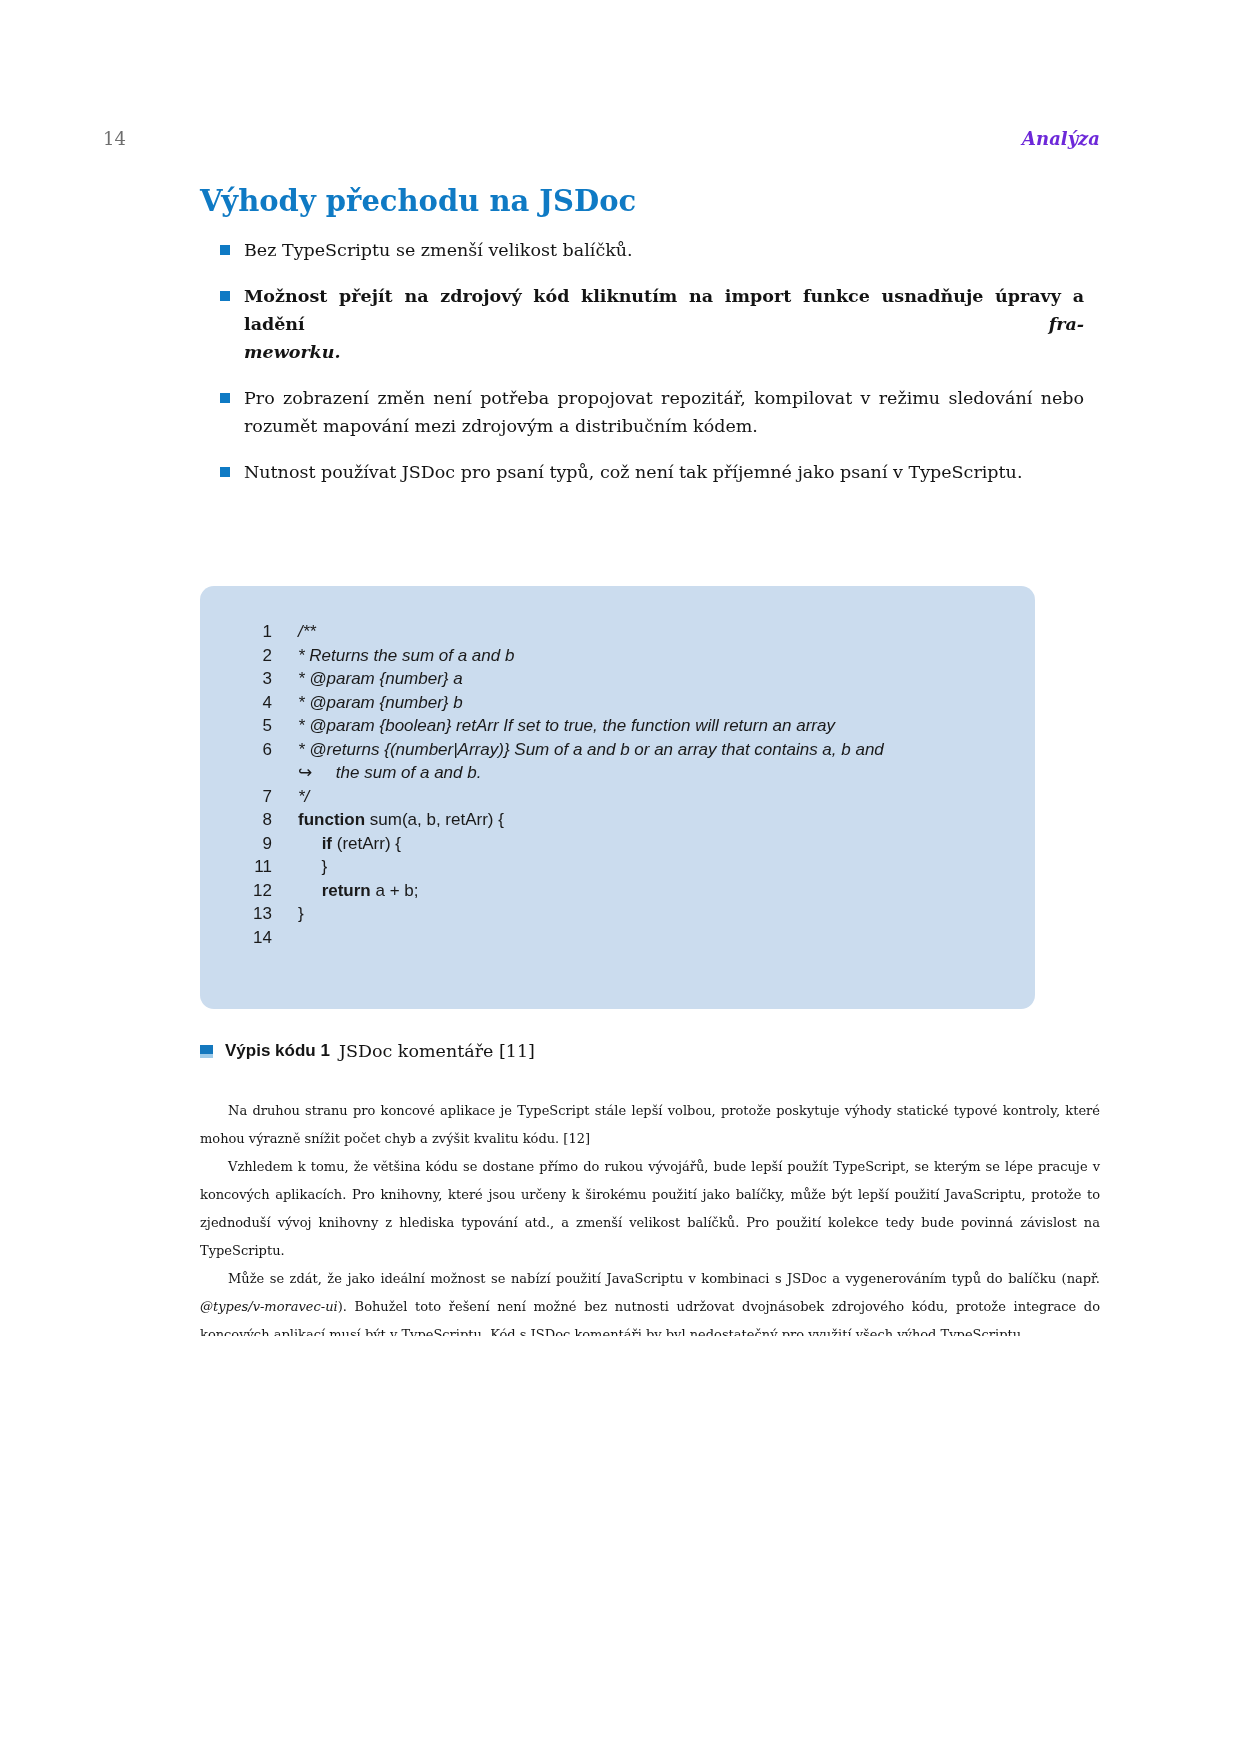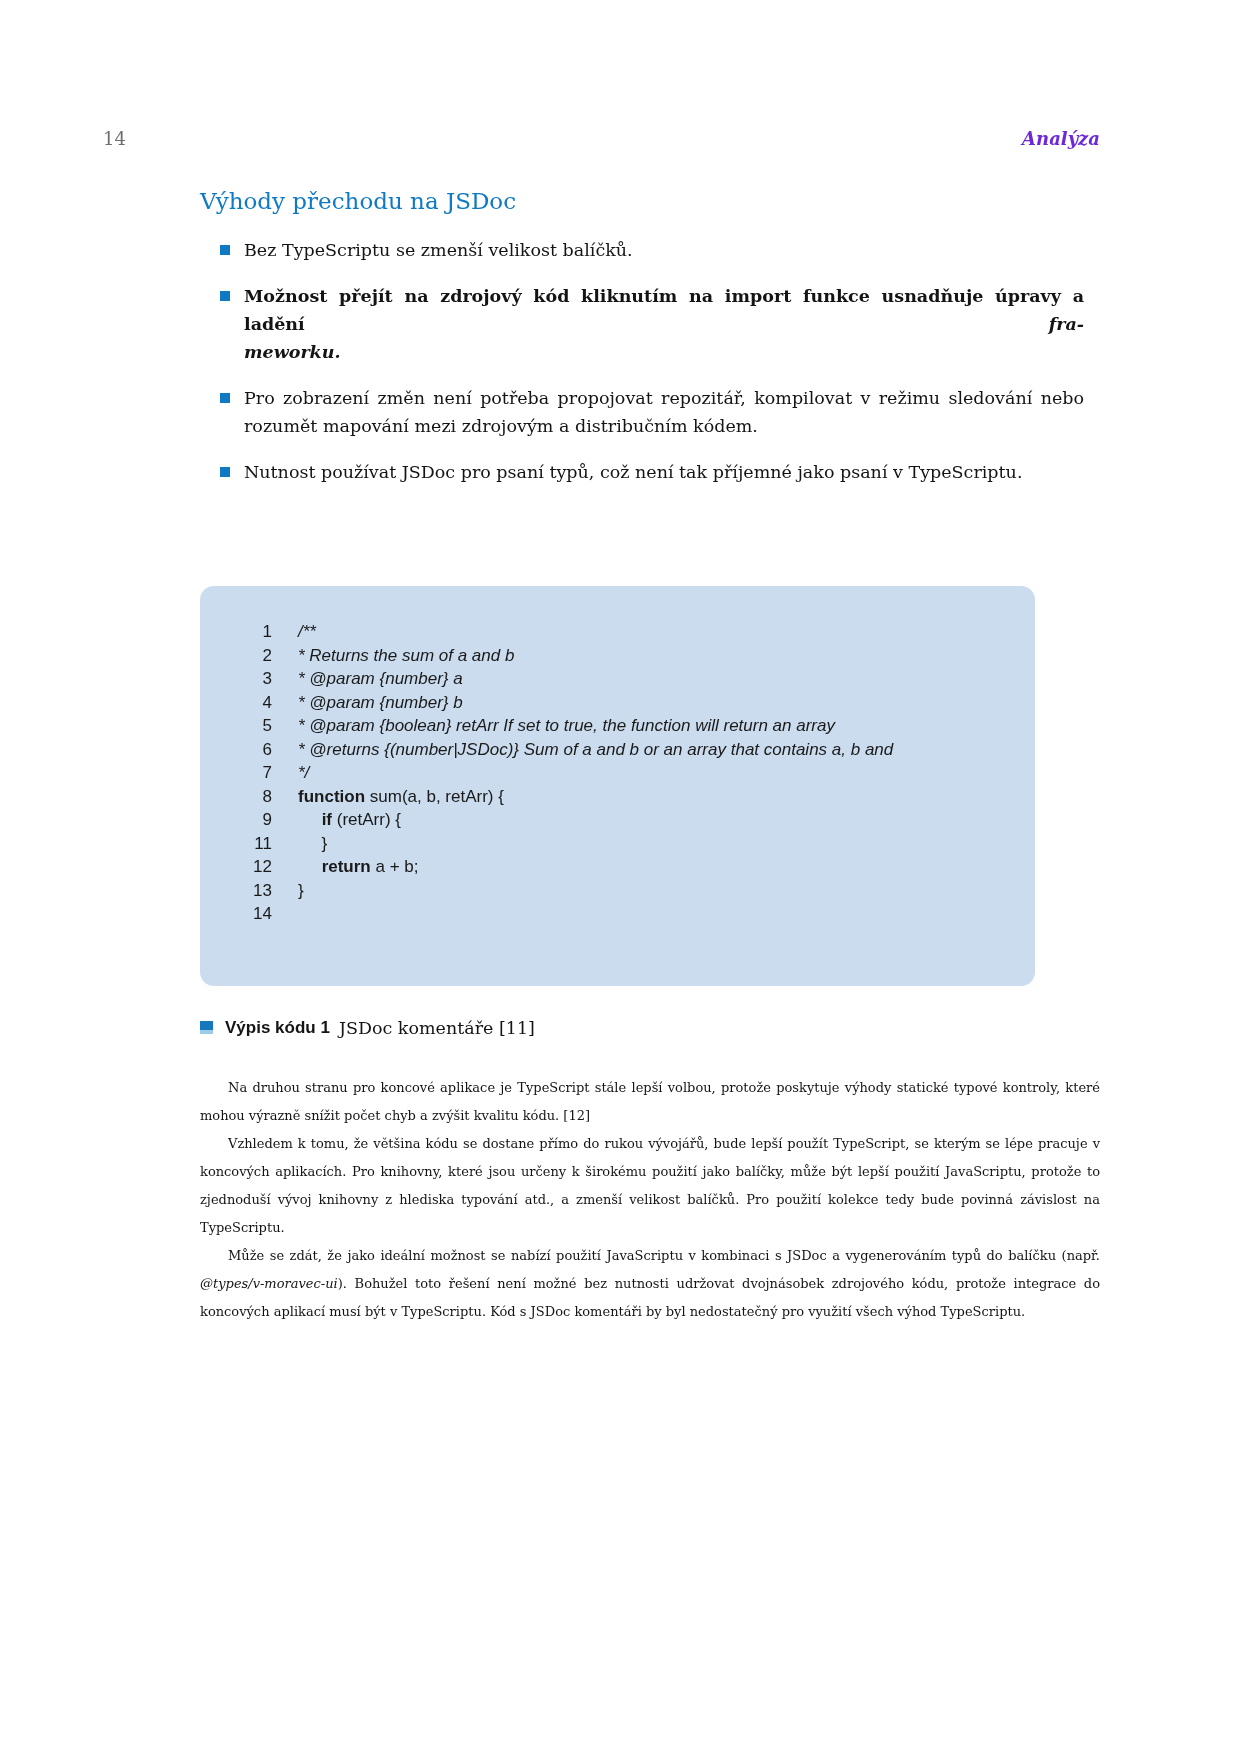--- a/index.html
+++ b/index.html
@@ -3,22 +3,22 @@
 <meta charset="utf-8">
 <style>
   html,body{margin:0;padding:0;background:#ffffff;}
   .page{position:relative;width:1240px;height:1336px;background:#ffffff;overflow:hidden;
         font-family:"DejaVu Serif","Liberation Serif",serif;color:#141414;}
   .header{position:absolute;left:103px;right:140px;top:128px;display:flex;
           justify-content:space-between;align-items:baseline;font-size:18px;}
   .pagenum{color:#6e6e6e;}
   .chapter{color:#6d28d9;font-weight:bold;font-style:italic;}
   .content{position:absolute;left:200px;width:900px;top:186px;}
-  h1.sec{font-size:23px;line-height:30px;color:var(--heading-blue,#0f7ac4);
-         margin:0 0 20px 0;font-weight:normal;}
+  h1.sec{font-size:29px;line-height:30px;color:var(--heading-blue,#0f7ac4);
+         margin:0 0 20px 0;font-weight:bold;}
   .sec2{margin-top:16px;}
   ul.blist{list-style:none;margin:16px;padding:0;}
   ul.blist li{position:relative;padding-left:28px;margin-bottom:18px;
               font-size:17.5px;line-height:28px;}
   .bullet{position:absolute;left:4px;top:9px;width:10px;height:10px;
           background:var(--bullet-blue,#0f7ac4);}
   .litext{display:block;text-align:justify;}
   li.jl .litext{text-align-last:justify;font-weight:bold;}
   .it{font-style:italic;}
   .codeblock{margin-top:100px;width:835px;background:var(--code-bg,#cbdcee);
@@ -90,24 +90,25 @@
         <div class="code-row">
           <span class="ln">4</span>
           <span class="code-content"><span class="com">* @param {number} b</span></span>
         </div>
         <div class="code-row">
           <span class="ln">5</span>
           <span class="code-content"><span class="com">* @param {boolean} retArr If set to true, the function will return an array</span></span>
         </div>
         <div class="code-row">
           <span class="ln">6</span>
-          <span class="code-content"><span class="com">* @returns {(number|JSDoc)} Sum of a and b or an array that contains a, b and</span></span>
+          <span class="code-content"><span class="com">* @returns {(number|Array)} Sum of a and b or an array that contains a, b and</span></span>
         </div>
         <div class="code-row">
           <span class="ln"></span>
+          <span class="code-content"><span class="cont">↪</span><span class="com">     the sum of a and b.</span></span>
         </div>
         <div class="code-row">
           <span class="ln">7</span>
           <span class="code-content"><span class="com">*/</span></span>
         </div>
         <div class="code-row">
           <span class="ln">8</span>
           <span class="code-content"><span class="kw">function</span><span> sum(a, b, retArr) {</span></span>
         </div>
         <div class="code-row">

